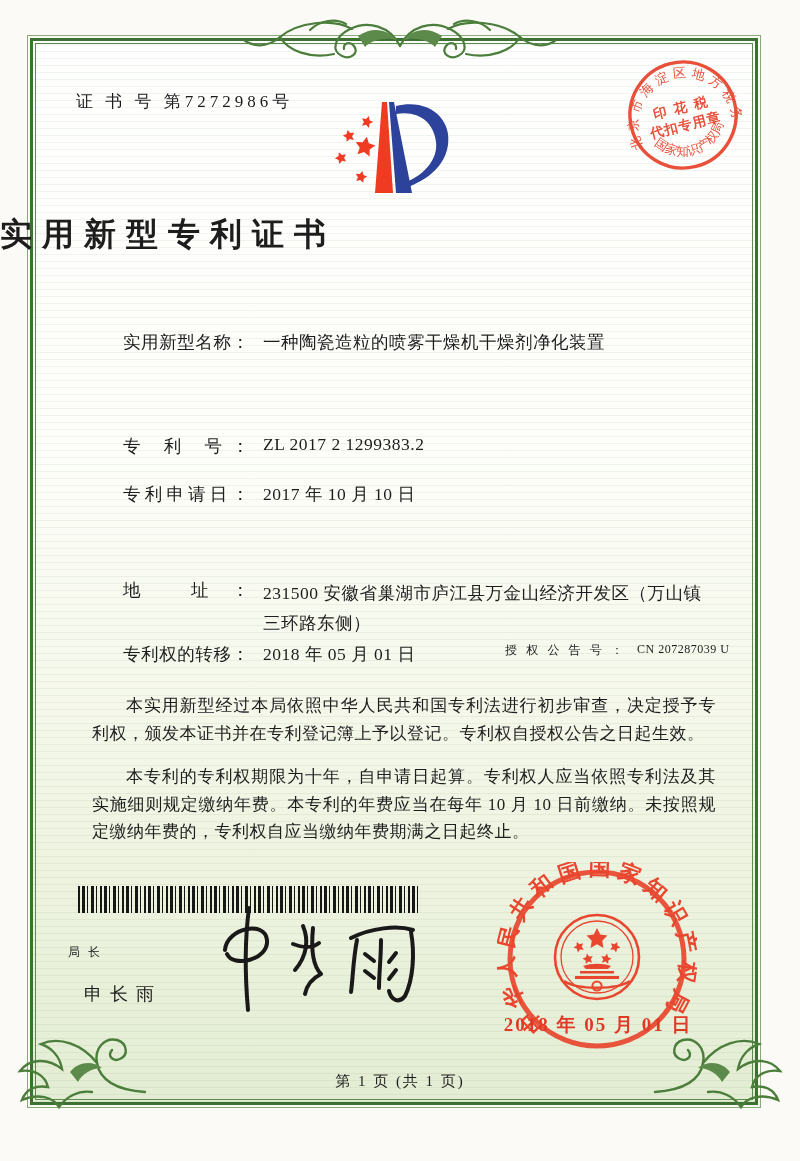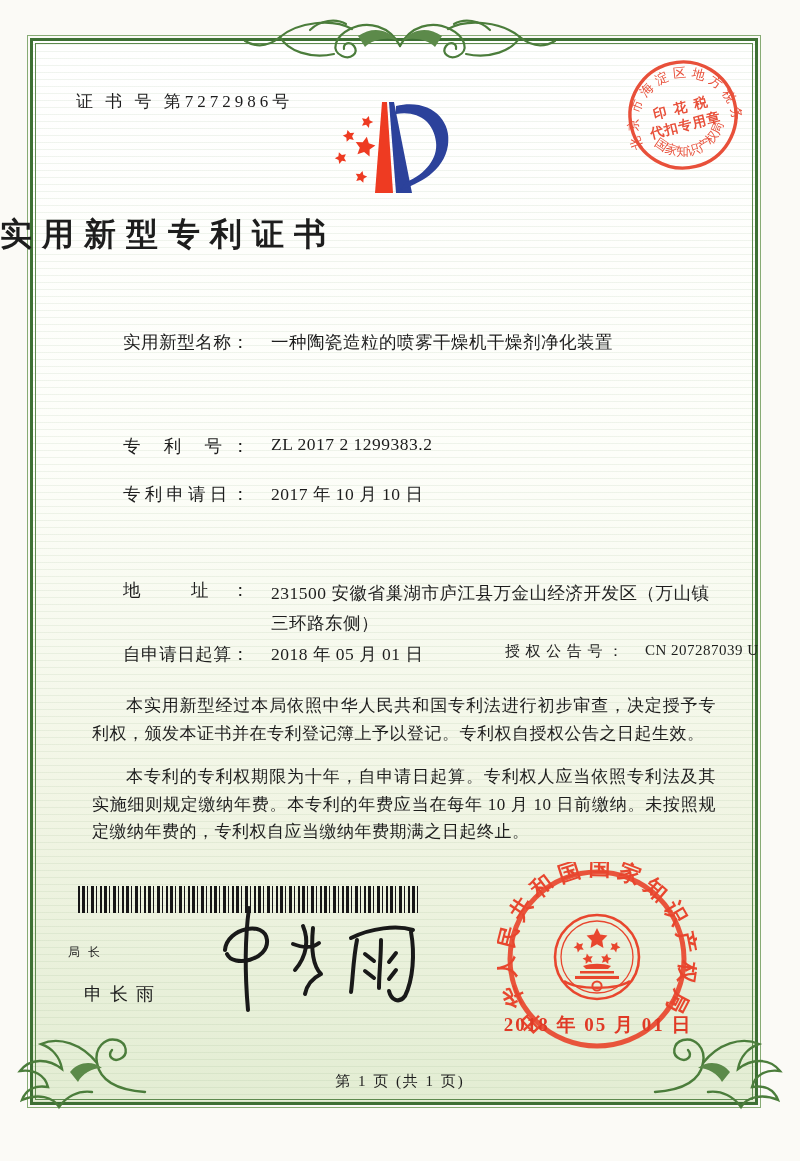--- a/index.html
+++ b/index.html
@@ -16,26 +16,26 @@
       repeating-linear-gradient(0deg, rgba(110,150,100,0.10) 0 1px, rgba(255,255,255,0) 1px 7px),
       linear-gradient(180deg,#ffffff 0%,#fdfef9 40%,#f1f5e4 72%,#e3edd3 100%);}
   .layer{position:absolute;z-index:3;}
   
   .cert-no{left:76px;top:90px;font-size:17px;letter-spacing:4px;}
   .title{left:0;top:213px;width:100%;text-align:left;font-size:32px;font-weight:700;
          letter-spacing:10px;}
   .field-row{left:76px;display:flex;align-items:flex-start;font-size:17.5px;}
   .field-label{display:inline-block;width:126px;flex:0 0 126px;
                text-align:justify;text-align-last:justify;margin-left:47px;}
-  .field-value{margin-left:22px;letter-spacing:0.5px;}
+  .field-value{margin-left:14px;letter-spacing:0.5px;}
   .row-name{top:330px;}  .row-inventor{top:386px;} .row-patentno{top:434px;}
   .row-filing{top:482px;} .row-patentee{top:530px;}
   .row-address{top:578px;} .row-address .field-value{width:440px;line-height:1.72;}
   .row-grant{top:642px;}
-  .grant-right{position:absolute;left:382px;top:0;display:flex;font-size:15px;white-space:nowrap;}
+  .grant-right{position:absolute;left:382px;top:0;display:flex;font-size:12px;white-space:nowrap;}
   .grant-right .field-label{width:118px;flex:0 0 118px;}
   .paragraphs{left:76px;top:676px;width:656px;font-size:17px;line-height:1.62;
               text-align:justify;}
   .paragraphs p{margin:16px;text-indent:2em;letter-spacing:0.5px;}
   .barcode{left:78px;top:886px;width:340px;height:27px;background:
     repeating-linear-gradient(90deg,#161616 0 2px,transparent 2px 4px,#161616 4px 7px,
      transparent 7px 9px,#161616 9px 10px,transparent 10px 13px,#161616 13px 16px,
      transparent 16px 18px,#161616 18px 19px,transparent 19px 22px);}
   .sig-title{left:68px;top:944px;font-size:12px;letter-spacing:8px;}
   .sig-name{left:84px;top:982px;font-size:18px;letter-spacing:8px;}
@@ -139,21 +139,21 @@
   </div>
   <div class="layer field-row row-filing">
     <span class="field-label">专利申请日：</span>
     <span class="field-value">2017 年 10 月 10 日</span>
   </div>
   <div class="layer field-row row-address">
     <span class="field-label">地 址：</span>
     <span class="field-value">231500 安徽省巢湖市庐江县万金山经济开发区（万山镇三环路东侧）</span>
   </div>
   <div class="layer field-row row-grant">
-    <span class="field-label">自申请日起算：</span>
+    <span class="field-label">专利权的转移：</span>
     <span class="field-value">2018 年 05 月 01 日</span>
     <span class="grant-right">
       <span class="field-label">授权公告号：</span>
       <span class="field-value">CN 207287039 U</span>
     </span>
   </div>
 
   <div class="layer paragraphs">
     <p>本实用新型经过本局依照中华人民共和国专利法进行初步审查，决定授予专利权，颁发本证书并在专利登记簿上予以登记。专利权自授权公告之日起生效。</p>
     <p>本专利的专利权期限为十年，自申请日起算。专利权人应当依照专利法及其实施细则规定缴纳年费。本专利的年费应当在每年 10 月 10 日前缴纳。未按照规定缴纳年费的，专利权自应当缴纳年费期满之日起终止。</p>

